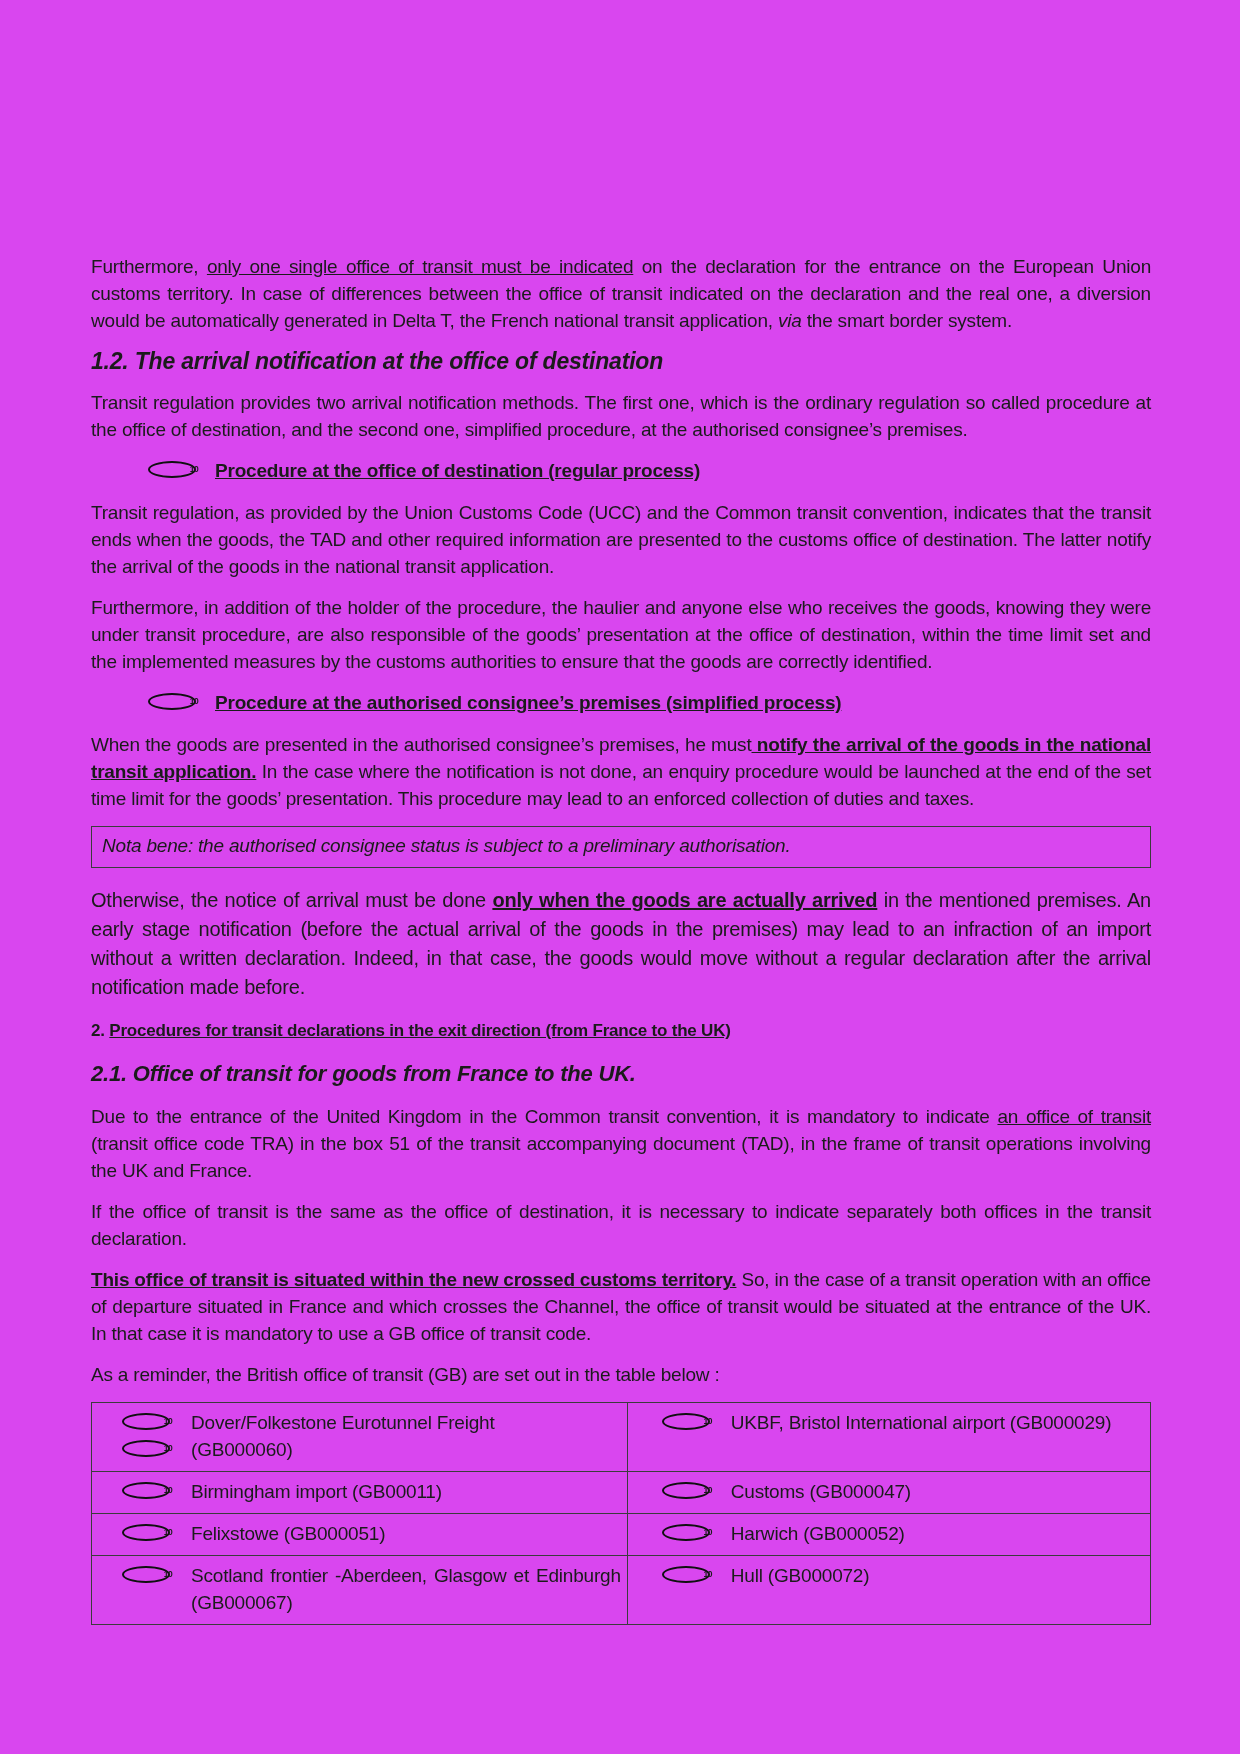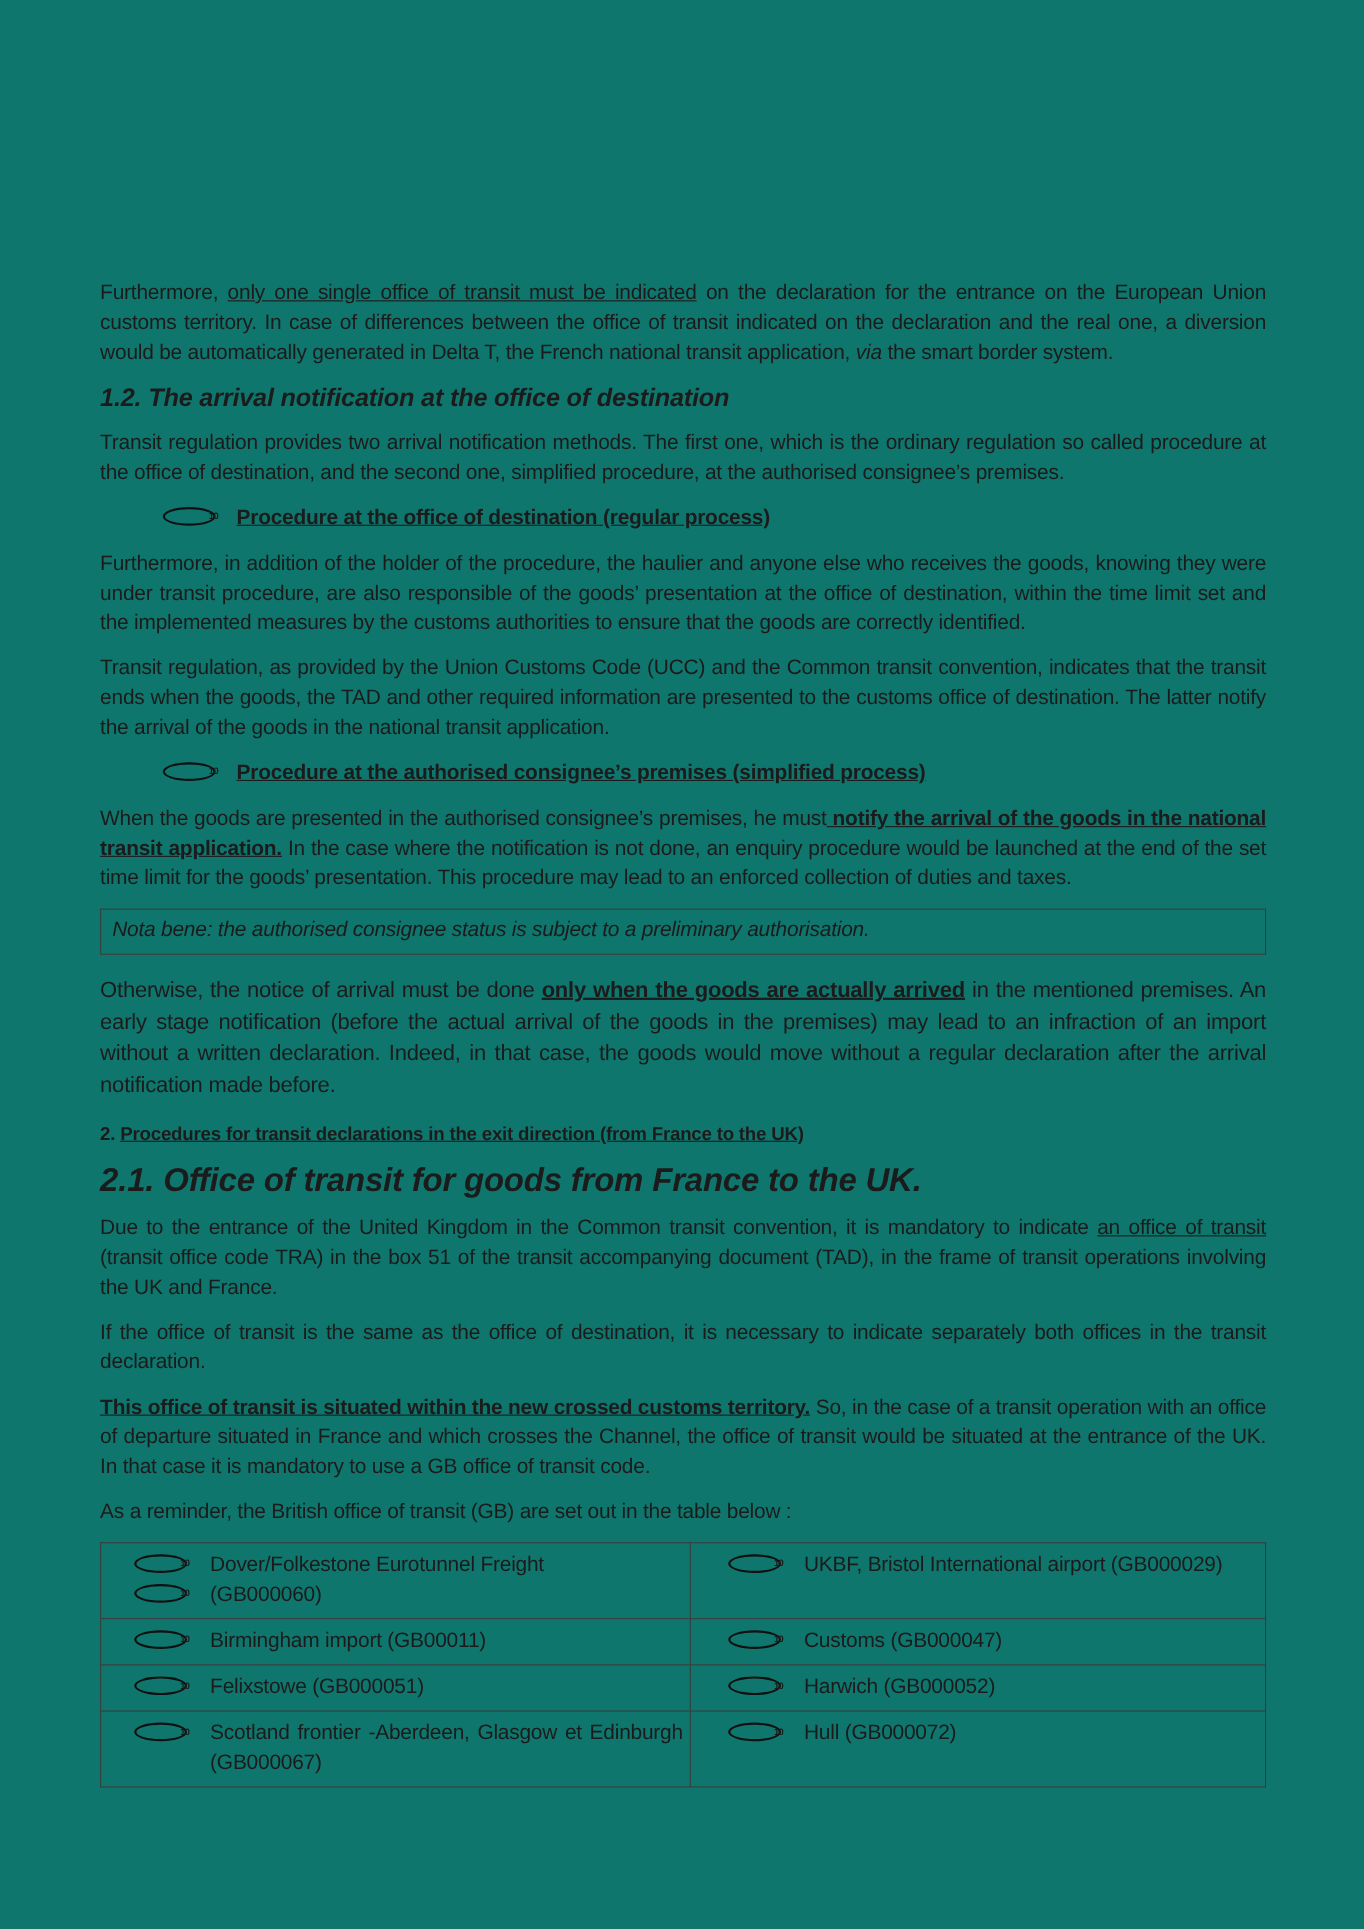--- a/index.html
+++ b/index.html
@@ -1,38 +1,38 @@
 <!DOCTYPE html>
 <html><head>
 <meta charset="utf-8">
 <style>
   html,body { margin:0; padding:0; background:#ffffff; }
   .page {
     position:relative;
     width:1240px; height:1754px;
     box-sizing:border-box;
-    background:#0f766e;
+    background:#d946ef;
     color:#1b1b1b;
     font-family:"Liberation Sans", sans-serif;
     font-size:19px;
     line-height:27px;
     letter-spacing:-0.2px;
     padding:253px 89px 30px 91px;
     overflow:hidden;
   }
   p { margin:0 0 14px 0; }
   .just { text-align:justify; text-justify:inter-word; }
   .u  { text-decoration:underline; }
   .bu { font-weight:bold; text-decoration:underline; }
   .it { font-style:italic; }
 
   .h-sub { font-weight:bold; font-style:italic; font-size:23px; margin:0 0 14px 0; }
   .h-2   { font-weight:bold; font-size:17px; margin:2px 0 14px 0; }
   .h-2 .h-2-text { text-decoration:underline; }
-  .h-21  { font-weight:bold; font-style:italic; font-size:30px; margin:16px 0 16px 0; }
+  .h-21  { font-weight:bold; font-style:italic; font-size:22px; margin:16px 0 16px 0; }
 
   .bullet-heading {
     display:flex; align-items:flex-start; gap:19px;
     padding-left:57px; margin:2px 0 15px 0;
     font-weight:bold;
   }
   .bullet-heading .bh-text { text-decoration:underline; }
 
   .bullet {
     display:inline-flex; align-items:center; justify-content:center;
@@ -75,23 +75,23 @@
 
   <div class="h-sub">1.2. The arrival notification at the office of destination</div>
 
   <p class="just">Transit regulation provides two arrival notification methods. The first one, which is the ordinary regulation so called procedure at the office of destination, and the second one, simplified procedure, at the authorised consignee’s premises.</p>
 
   <div class="bullet-heading">
     <span class="bullet">10</span>
     <span class="bh-text">Procedure at the office of destination (regular process)</span>
   </div>
 
+  <p class="just">Transit regulation, as provided by the Union Customs Code (UCC) and the Common transit convention, indicates that the transit ends when the goods, the TAD and other required information are presented to the customs office of destination. The latter notify the arrival of the goods in the national transit application.</p>
+
   <p class="just">Furthermore, in addition of the holder of the procedure, the haulier and anyone else who receives the goods, knowing they were under transit procedure, are also responsible of the goods’ presentation at the office of destination, within the time limit set and the implemented measures by the customs authorities to ensure that the goods are correctly identified.</p>
-
-  <p class="just">Transit regulation, as provided by the Union Customs Code (UCC) and the Common transit convention, indicates that the transit ends when the goods, the TAD and other required information are presented to the customs office of destination. The latter notify the arrival of the goods in the national transit application.</p>
 
   <div class="bullet-heading">
     <span class="bullet">10</span>
     <span class="bh-text">Procedure at the authorised consignee’s premises (simplified process)</span>
   </div>
 
   <p class="just"><span>When the goods are presented in the authorised consignee’s premises, he must</span><span class="bu"> notify the arrival of the goods in the national transit application.</span><span> In the case where the notification is not done, an enquiry procedure would be launched at the end of the set time limit for the goods’ presentation. This procedure may lead to an enforced collection of duties and taxes.</span></p>
 
   <div class="nota">
     <span>Nota bene: the authorised consignee status is subject to a preliminary authorisation.</span>

